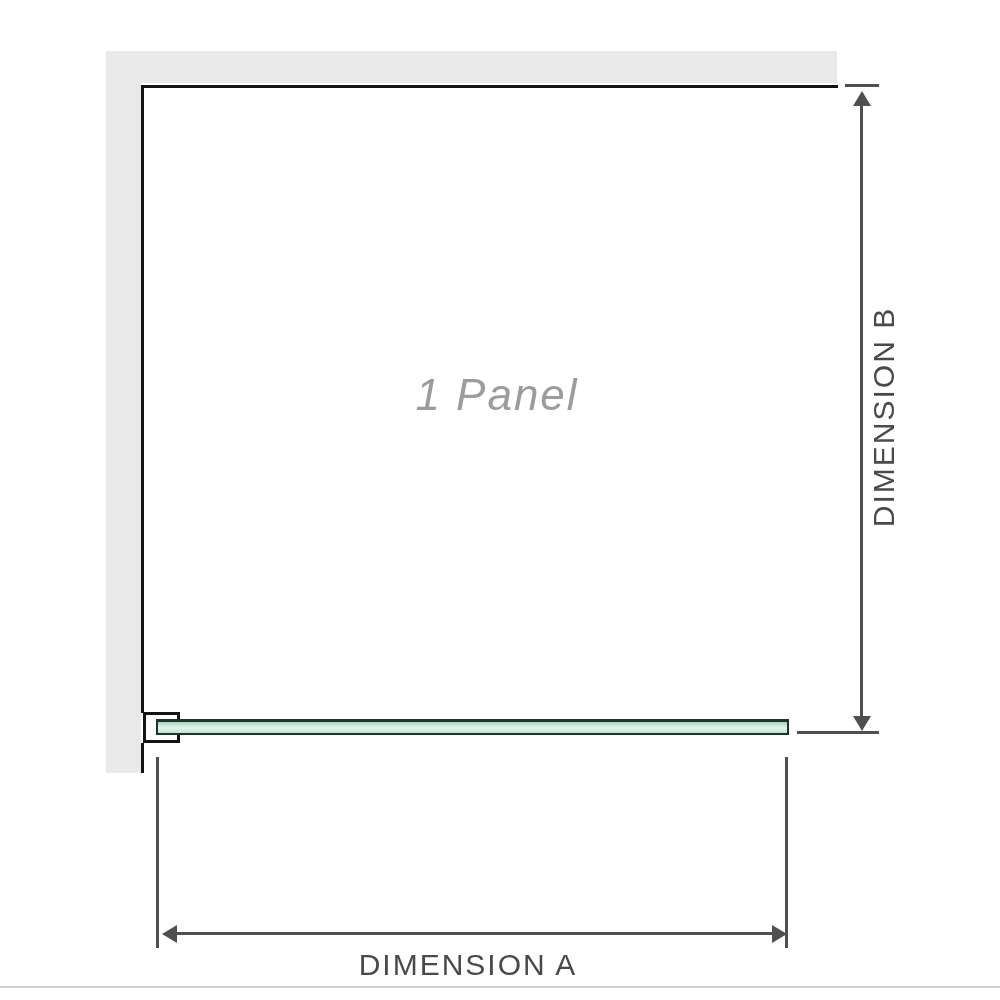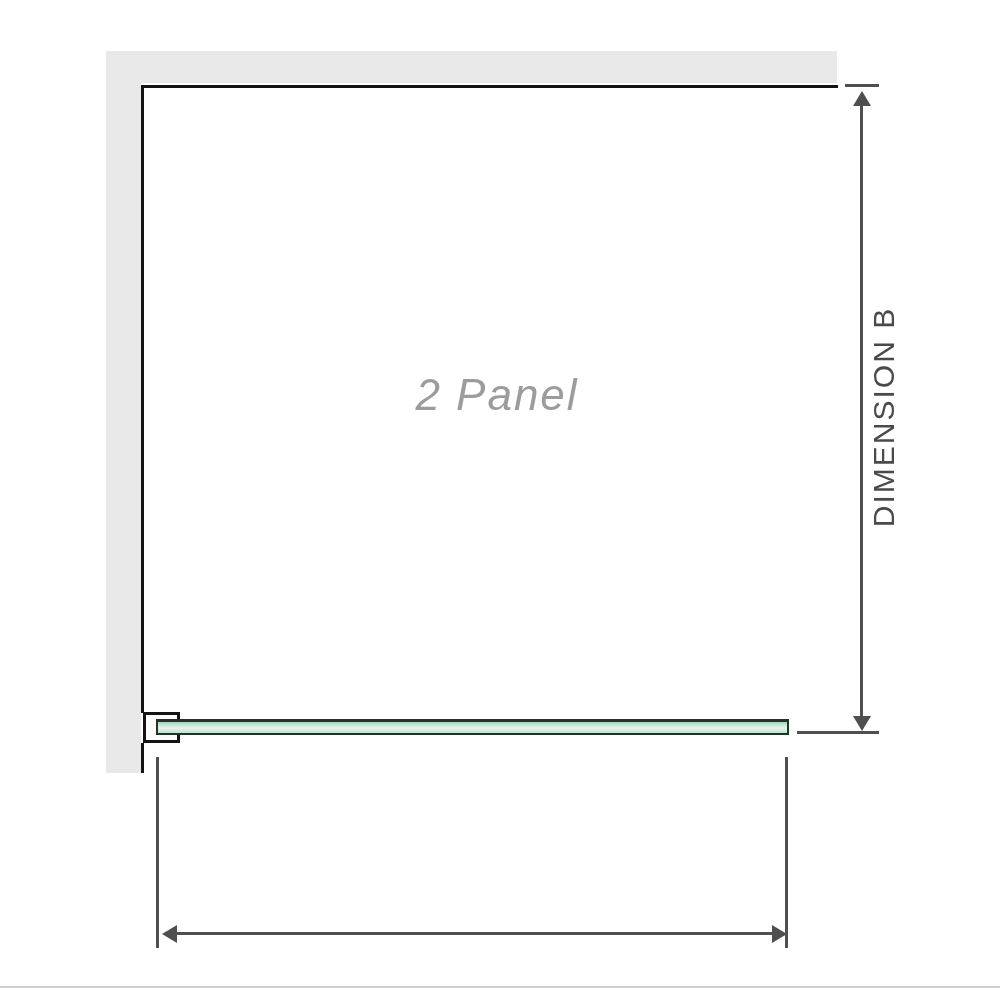--- a/index.html
+++ b/index.html
@@ -68,33 +68,34 @@
 
 <div class="stage">
 
   <div class="abs wall-top"></div>
   <div class="abs wall-left"></div>
 
   <div class="abs border-top"></div>
   <div class="abs border-left-upper"></div>
   <div class="abs border-left-lower"></div>
 
-  <div class="abs panel-label">2 Panel</div>
+  <div class="abs panel-label">1 Panel</div>
 
   <div class="abs bracket"></div>
   <div class="abs glass-bar"></div>
 
   <div class="abs dim dim-b-tick-top"></div>
   <div class="abs arrow arrow-up"></div>
   <div class="abs dim dim-b-line"></div>
   <div class="abs arrow arrow-down"></div>
   <div class="abs dim dim-b-tick-bottom"></div>
   <div class="abs dim-label dim-b-label">DIMENSION B</div>
 
   <div class="abs dim dim-a-ext-left"></div>
   <div class="abs dim dim-a-ext-right"></div>
   <div class="abs arrow arrow-left"></div>
   <div class="abs dim dim-a-line"></div>
   <div class="abs arrow arrow-right"></div>
+  <div class="abs dim-label dim-a-label">DIMENSION A</div>
 
   <div class="abs divider"></div>
 
 </div>
 
 </body></html>

